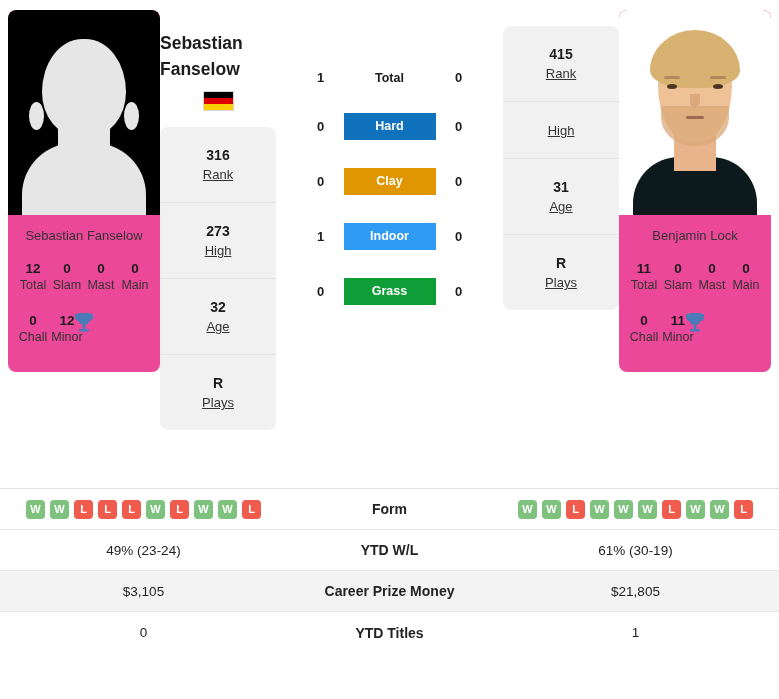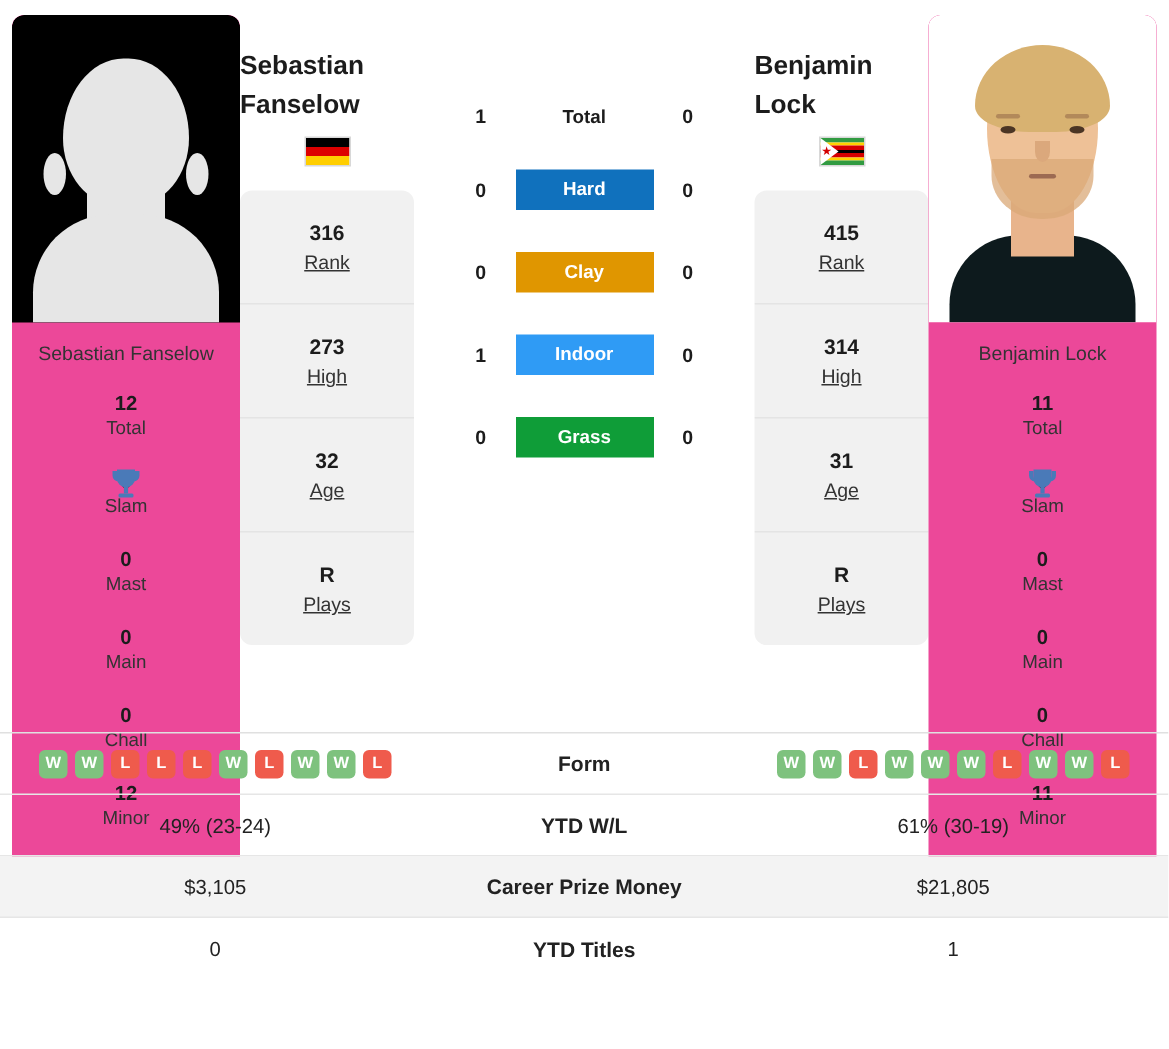--- a/index.html
+++ b/index.html
@@ -128,21 +128,21 @@
   }
 
   .pname {
     text-align: center;
     font-size: 13px;
     color: #333333;
     padding: 13px 4px 11px 4px;
   }
   .ach-grid {
     display: grid;
-    grid-template-columns: 1fr;
+    grid-template-columns: 1fr 1fr 1fr 1fr;
     row-gap: 0;
     padding: 0 8px 14px 8px;
     position: relative;
   }
   .ach {
     text-align: center;
     padding: 6px 0 12px 0;
   }
   .ach .num {
     font-size: 13.5px;
@@ -430,42 +430,26 @@
       </div>
 
       <div class="h2h-row">
         <div class="h2h-l">0</div>
         <div class="surf-bar" id="bar3" style="background: rgb(15, 157, 56);">Grass</div>
         <div class="h2h-r">0</div>
       </div>
     </div>
 
     <div class="stat-col">
-      <div class="stat-head">
-        <div class="n1">Benjamin</div>
-        <div class="n1">Lock</div>
-        <div class="flag flag-zw">
-          <span class="s g1"></span>
-            <span class="s y1"></span>
-            <span class="s r1"></span>
-          <span class="s k"></span>
-          <span class="s r2"></span>
-            <span class="s y2"></span>
-            <span class="s g2"></span>
-          <span class="tri"></span>
-            <span class="star">★</span>
-        </div>
-      </div>
       <div class="stat-box">
         <div class="stat-item">
           <div class="v">415</div>
           <div class="k">Rank</div>
         </div>
         <div class="stat-item">
-          <div class="v">314</div>
           <div class="k">High</div>
         </div>
         <div class="stat-item">
           <div class="v">31</div>
           <div class="k">Age</div>
         </div>
         <div class="stat-item">
           <div class="v">R</div>
           <div class="k">Plays</div>
         </div>

